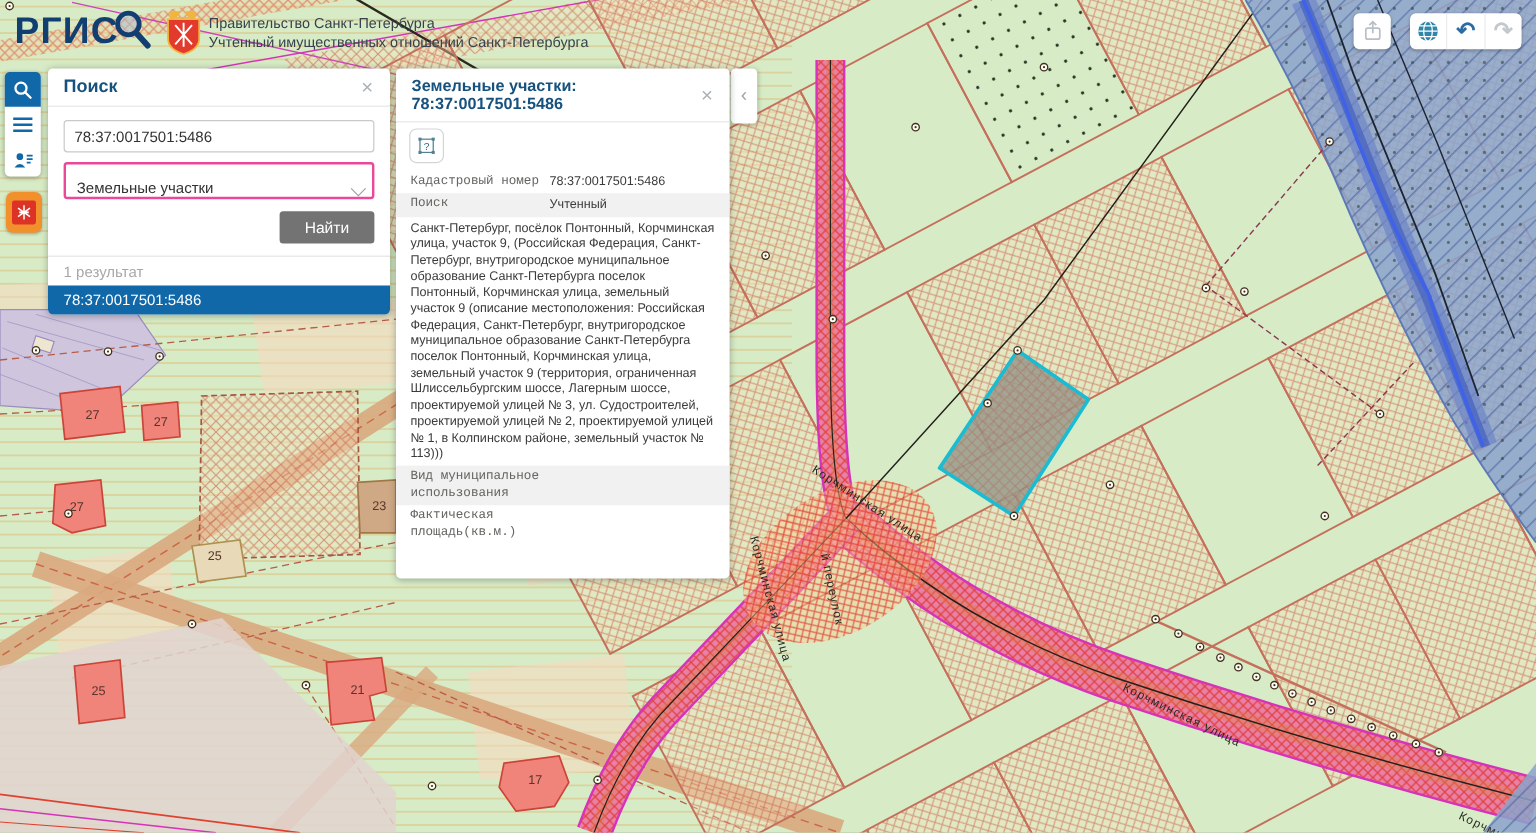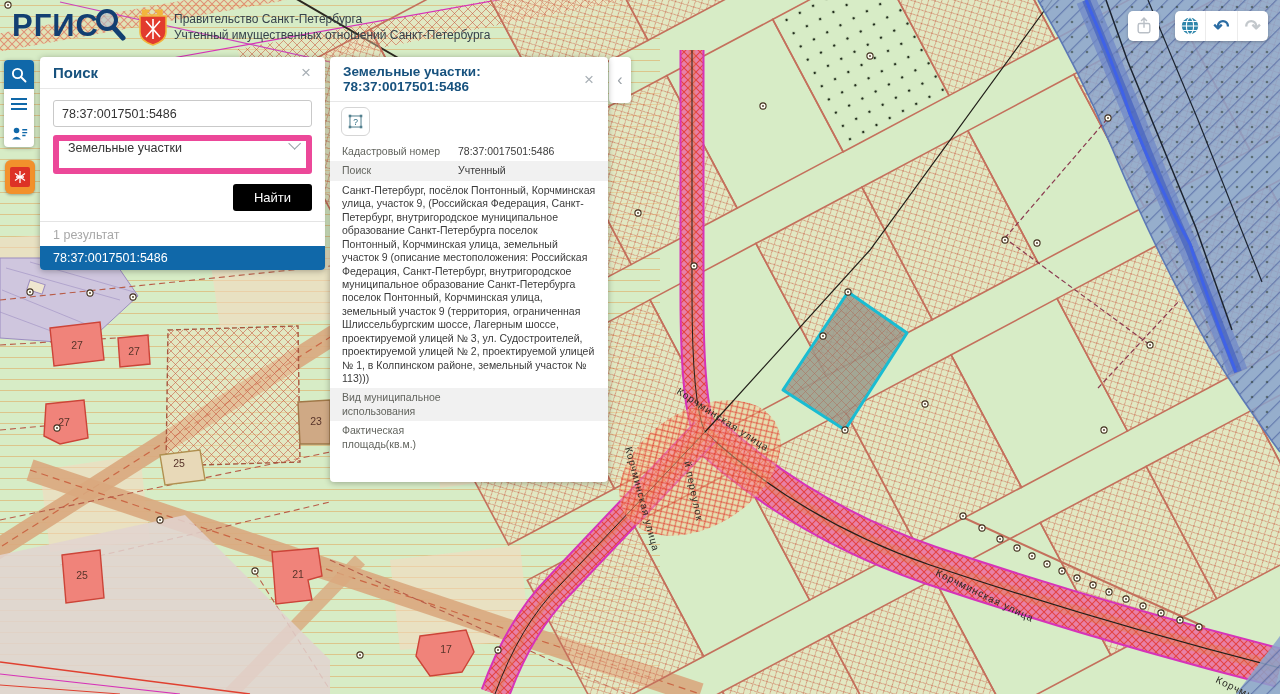--- a/index.html
+++ b/index.html
@@ -15,44 +15,44 @@
          padding:7px 13px;border-bottom:1px solid #e7e7e7;}
   .panel-title{color:#17527e;font-weight:bold;font-size:15px;}
   .close-x{color:#a9b0b6;font-size:17px;line-height:1;cursor:pointer;padding:0 1px;}
 
   
   #search-panel{left:40px;top:57px;width:285px;}
   .sp-body{padding:11px 13px 10px 13px;}
   .sp-input{display:block;width:100%;box-sizing:border-box;height:27px;
             border:1px solid #c9c9c9;border-radius:3px;padding:0 8px;
             font-size:12.5px;color:#333;font-family:"Liberation Sans",sans-serif;}
-  .sp-select{margin-top:8px;height:27px;border:6px solid #ec4899;border-radius:3px;
-            display:flex;align-items:flex-start;justify-content:space-between;
+  .sp-select{margin-top:8px;height:27px;border:2px solid #ec4899;border-radius:3px;
+            display:flex;align-items:flex-end;justify-content:space-between;
             padding:0 9px;font-size:12.5px;color:#333;cursor:pointer;}
   .chev{width:8px;height:8px;border-right:1.6px solid #9aa2a8;border-bottom:1.6px solid #9aa2a8;
         transform:rotate(45deg) translateY(-3px);}
   .sp-actions{margin-top:10px;text-align:right;}
-  .btn-primary{display:inline-block;background:#000000;color:#fff;border:none;
+  .btn-primary{display:inline-block;background:#737373;color:#fff;border:none;
         border-radius:3px;padding:6px 21px;font-size:13px;cursor:pointer;
         font-family:"Liberation Sans",sans-serif;}
   .sp-results-head{border-top:1px solid #e4e4e4;color:#a8a8a8;font-size:12.5px;
         padding:6px 13px 4px 13px;}
   .sp-result-row{background:#1068a9;color:#fff;font-size:12.5px;
         padding:5px 13px;border-radius:0 0 4px 4px;cursor:pointer;}
 
   
   #detail-panel{left:330px;top:57px;width:278px;height:425px;overflow:hidden;}
   #detail-panel .panel-title{font-size:13.5px;}
   .dp-tools{padding:5px 11px 6px 11px;}
   .tool-btn{width:27px;height:27px;border:1px solid #d5d5d5;border-radius:6px;
         background:#fff;display:flex;align-items:center;justify-content:center;cursor:pointer;}
   .dp-table{font-size:10.5px;line-height:1.28;}
   .dp-row{display:flex;padding:3px 12px;}
   .dp-row:nth-child(even){background:#f1f1f1;}
-  .dp-label{width:108px;flex:0 0 108px;color:#63655f;padding-right:8px;}
+  .dp-label{width:108px;flex:0 0 108px;color:#63655f;padding-right:8px;font-family:Liberation Mono, monospace;}
   .dp-value{flex:1;color:#3b3b3b;word-wrap:break-word;}
 
   
   #collapse-tab{position:absolute;left:609px;top:57px;width:22px;height:46px;
         background:#fff;border-radius:4px;box-shadow:0 1px 4px rgba(0,0,0,.25);
         display:flex;align-items:center;justify-content:center;color:#9aa1a7;
         font-size:16px;z-index:19;cursor:pointer;}
 
   
   #app-header{position:absolute;left:0;top:0;width:1100px;height:55px;z-index:15;}

